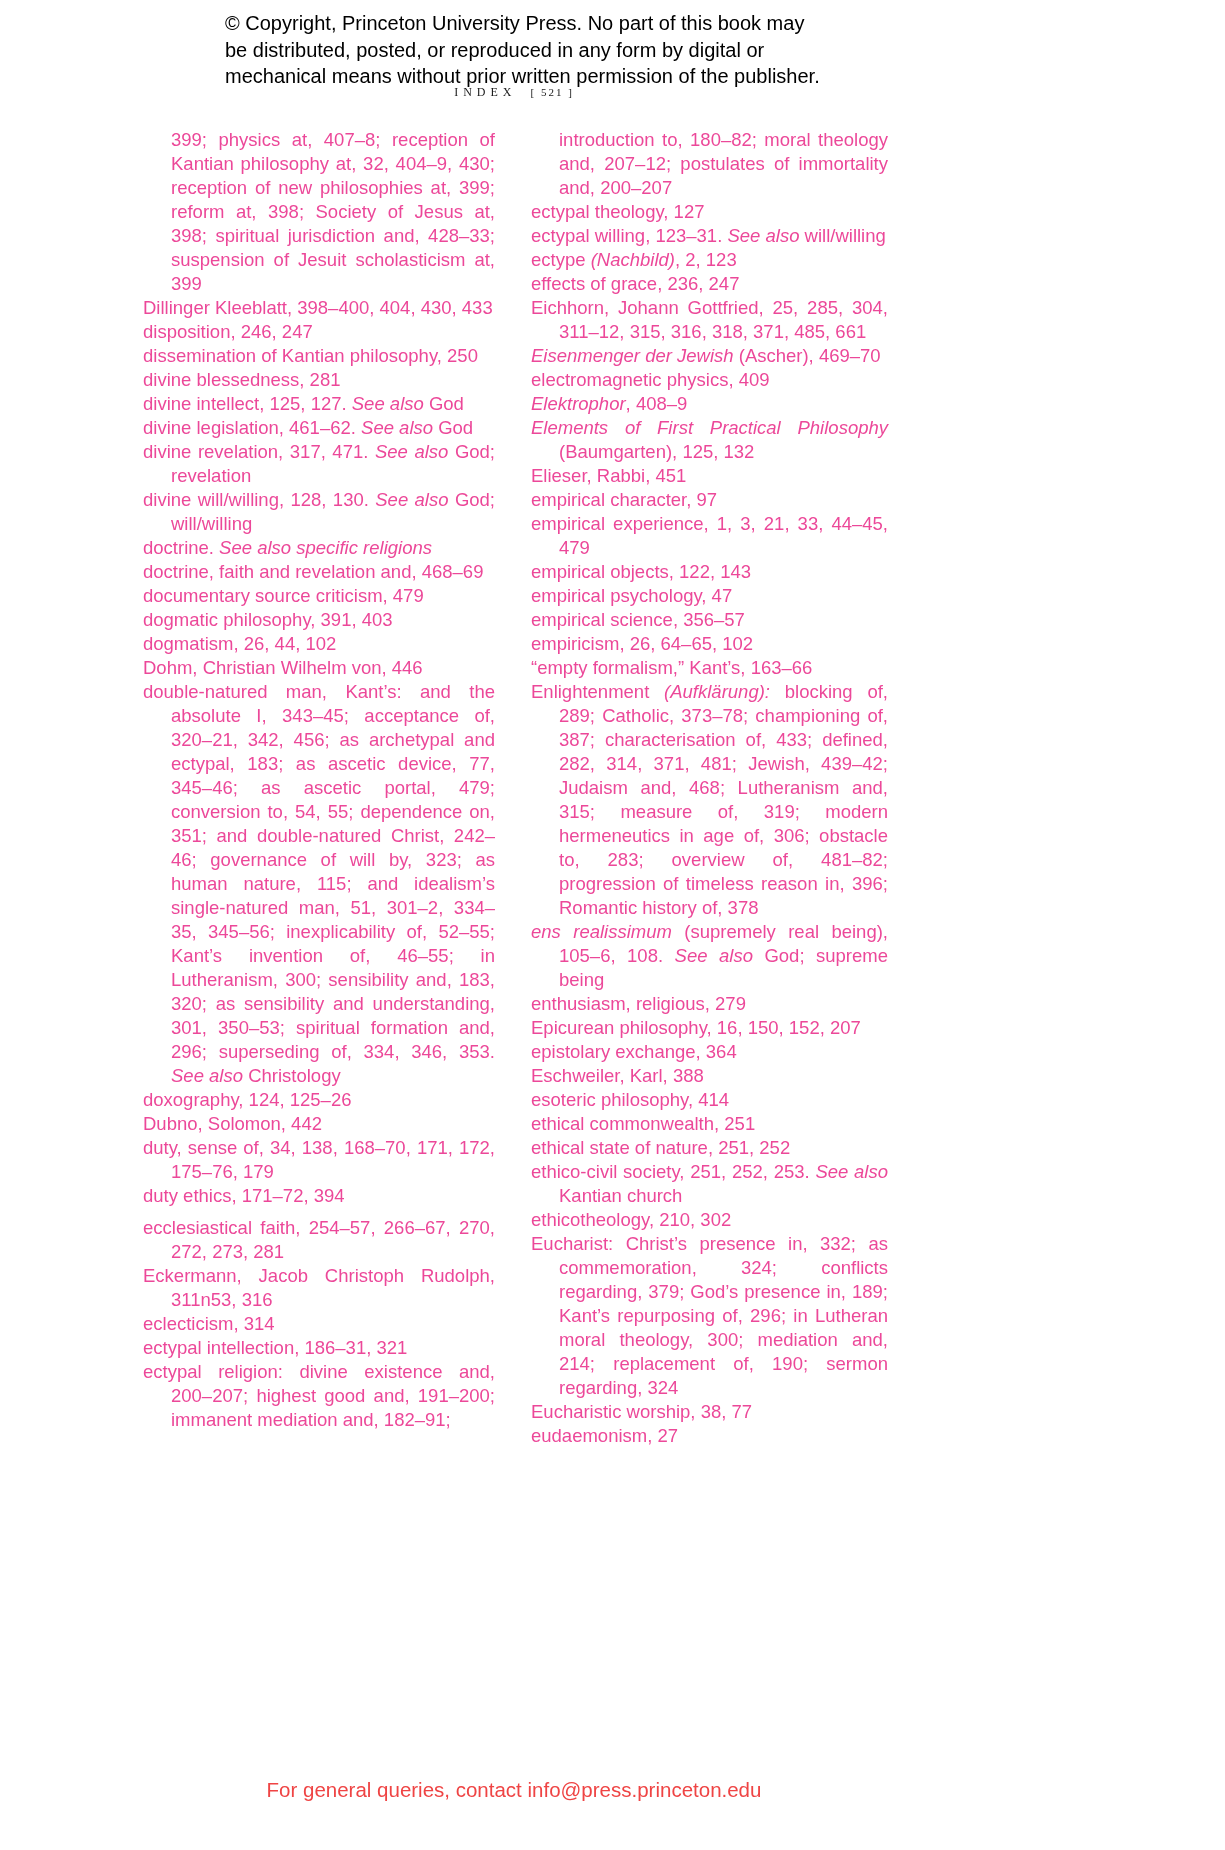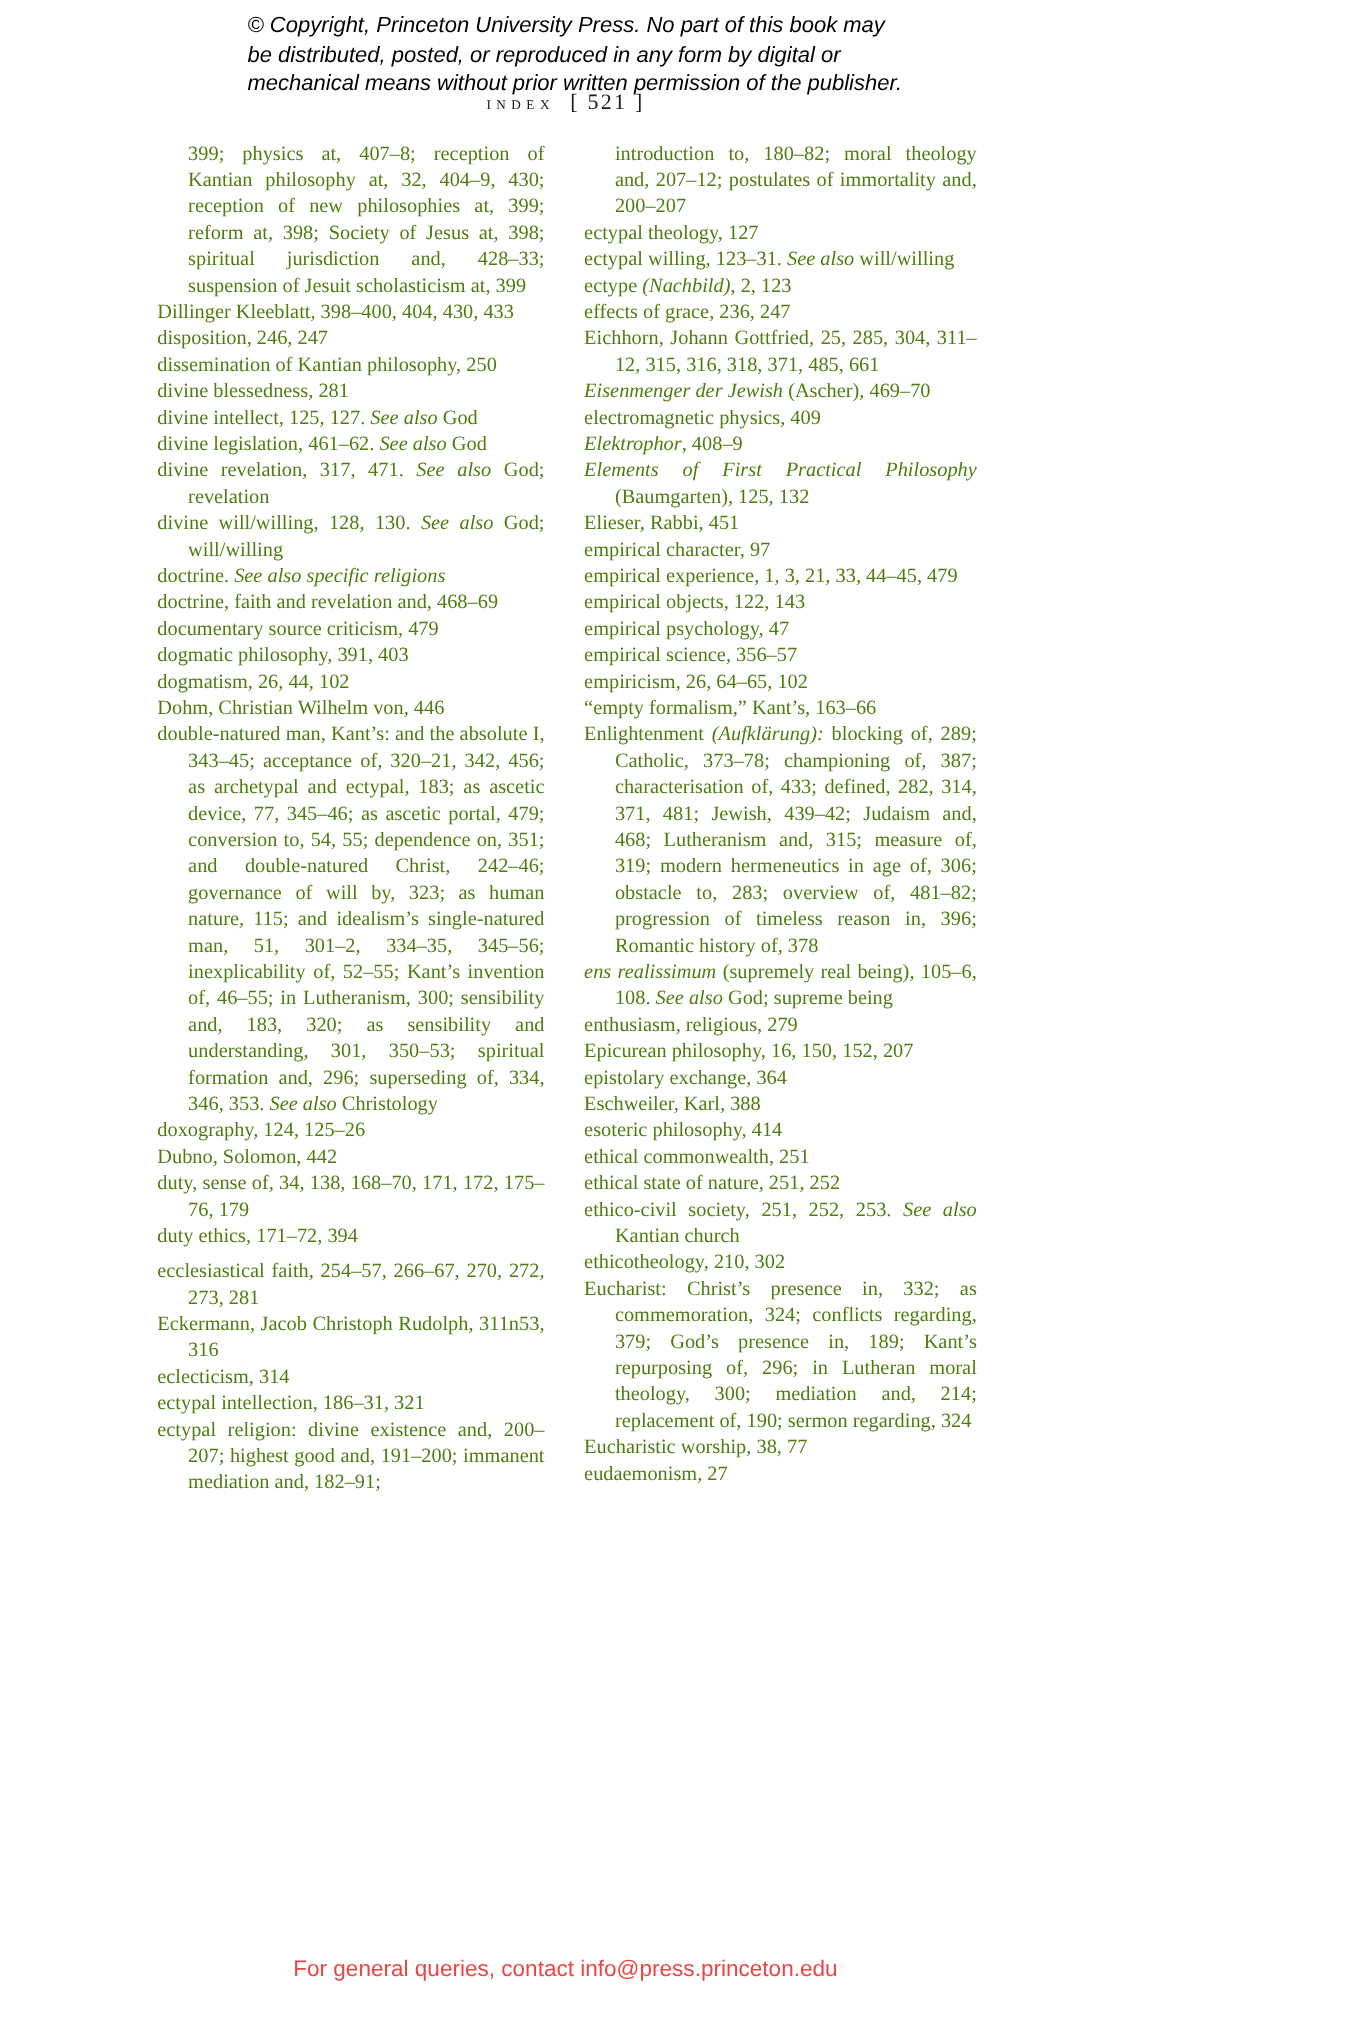--- a/index.html
+++ b/index.html
@@ -16,51 +16,50 @@
   }
   .copyright {
     position: absolute;
     left: 225px;
     top: 10px;
     width: 600px;
     font-family: "Liberation Sans", sans-serif;
     font-size: 20px;
     line-height: 26.5px;
     color: #000000;
-    font-style: italic;
   }
   .running-head {
     position: absolute;
     left: 143px;
     top: 82px;
     width: 742px;
     text-align: center;
     font-family: "Liberation Serif", serif;
     color: #1a1a1a;
   }
   .rh-title {
     font-size: 12px;
     letter-spacing: 5px;
     text-align: center;
   }
   .rh-page {
-    font-size: 20px;
+    font-size: 11px;
     margin-left: 14px;
     letter-spacing: 2px;
   }
   .columns {
     position: absolute;
     left: 143px;
     top: 128px;
     width: 745px;
     display: flex;
-    font-family: Liberation Serif, serif;
+    font-family: Liberation Sans, sans-serif;
     font-size: 18.5px;
     line-height: 24px;
-    color: #4d7c0f;
+    color: #ec4899;
   }
   .col-left  { width: 352px; margin-right: 36px; }
   .col-right { width: 357px; }
   .entry {
     margin: 0;
     padding-left: 28px;
     text-indent: -28px;
     text-align: justify;
     hyphens: auto;
     -webkit-hyphens: auto;

